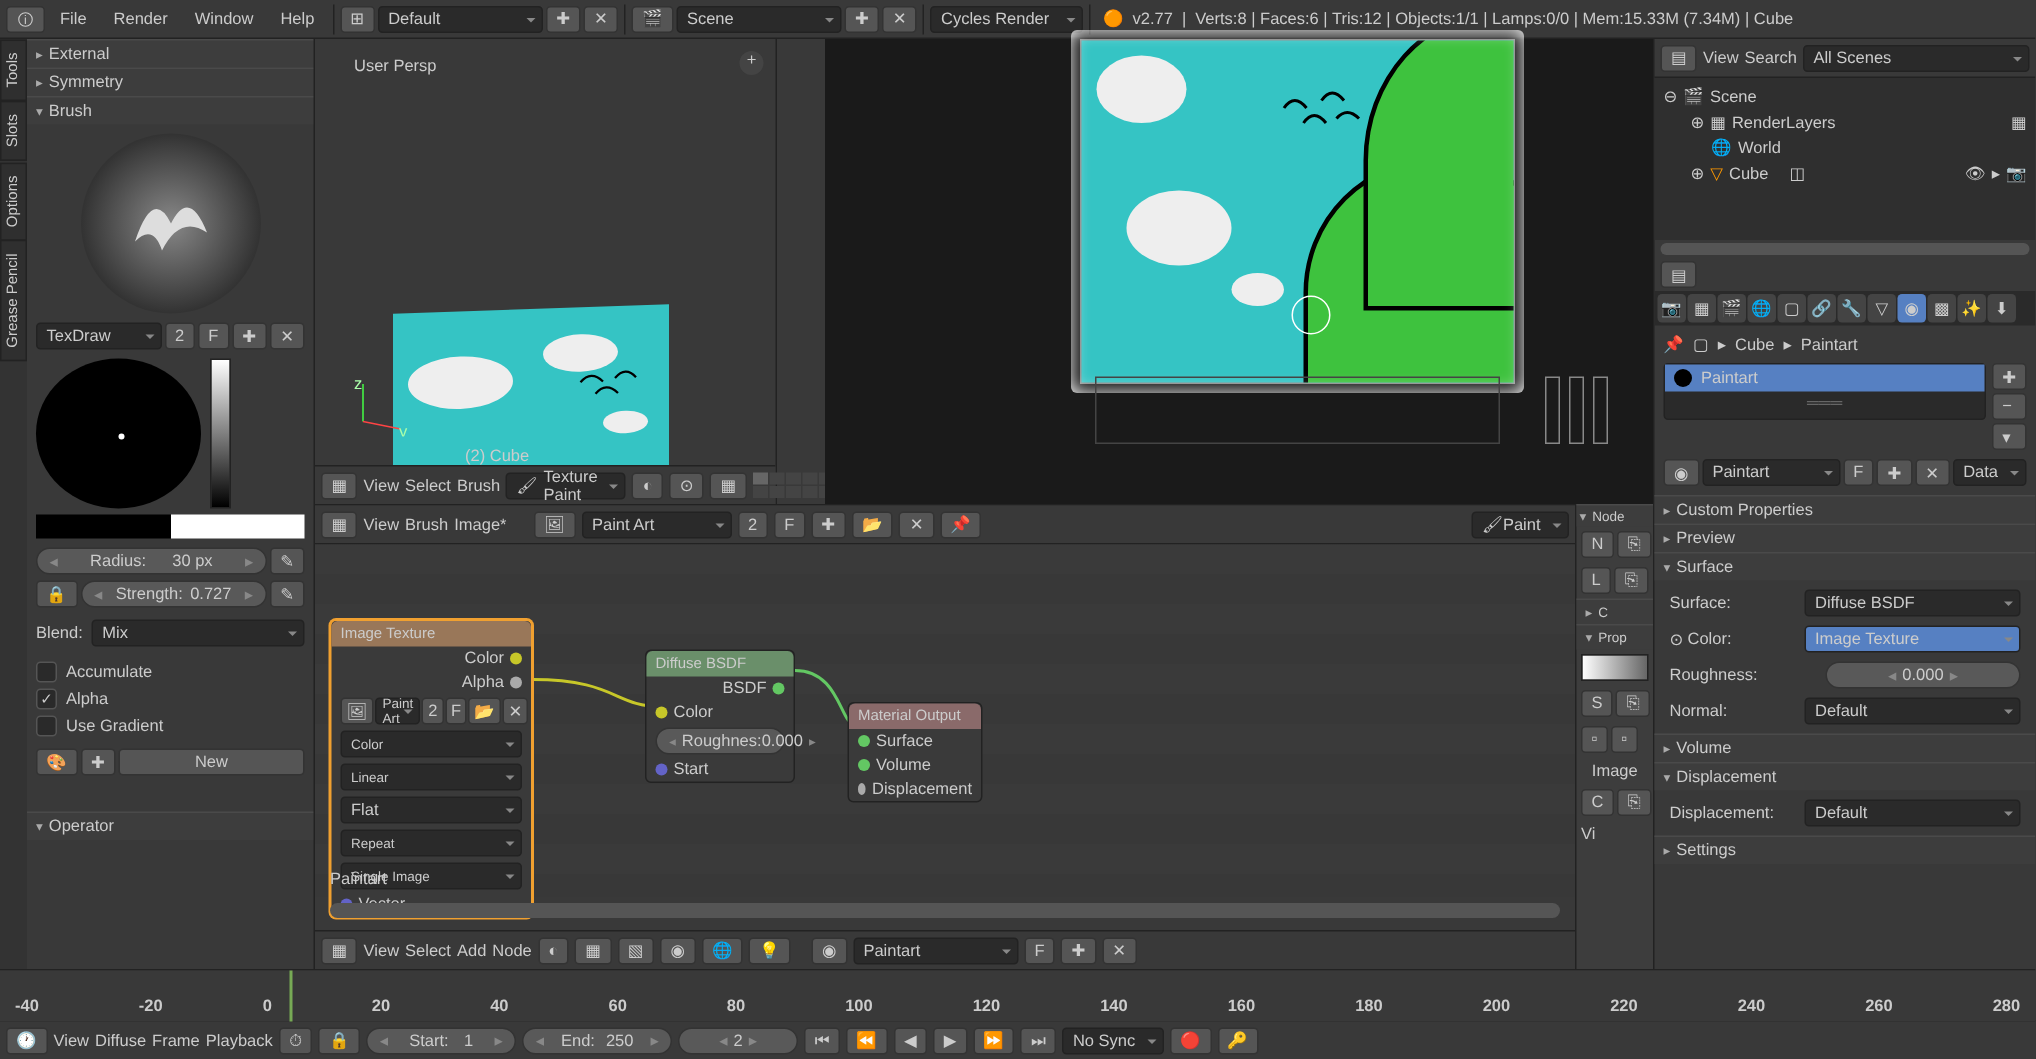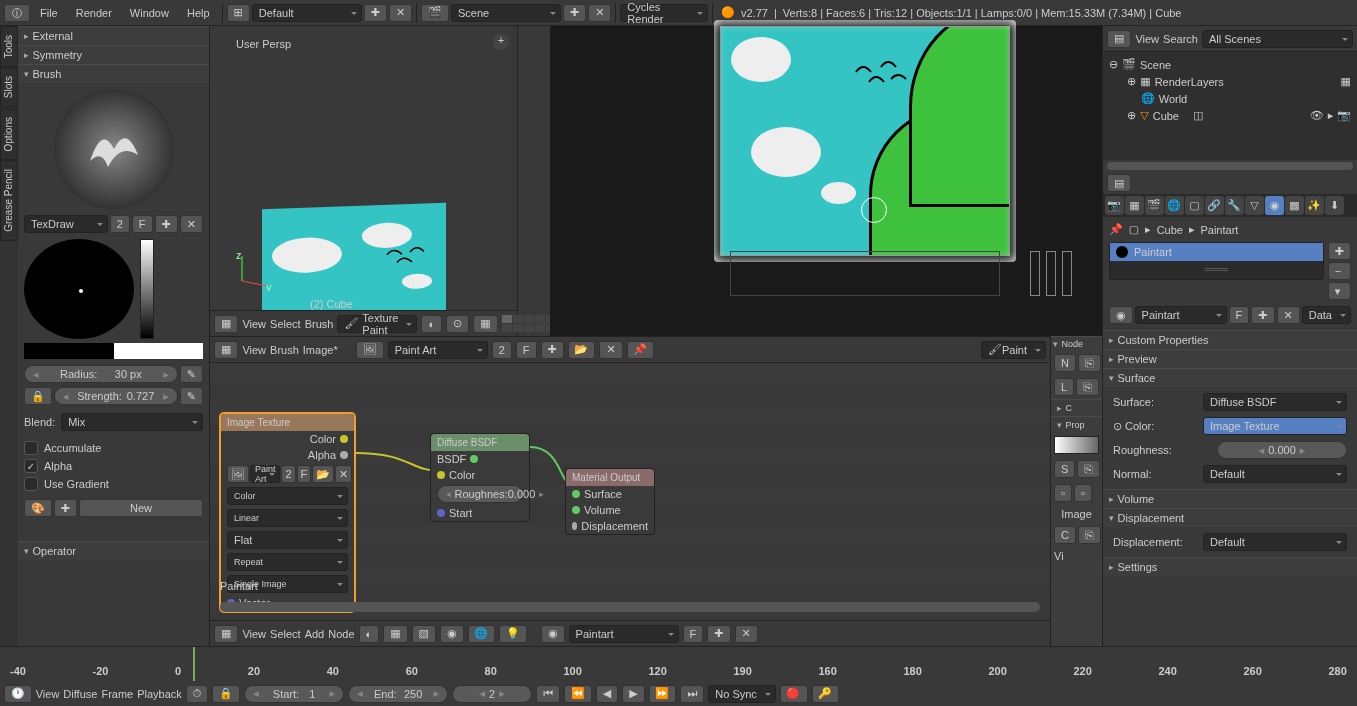--- a/index.html
+++ b/index.html
@@ -73,21 +73,21 @@
   <span class="btn">⊞</span>
   <span class="dropdown" style="width:110px">Default</span>
   <span class="btn">✚</span>
     <span class="btn">✕</span>
   <span class="sep"></span>
   <span class="btn">🎬</span>
   <span class="dropdown" style="width:110px">Scene</span>
   <span class="btn">✚</span>
     <span class="btn">✕</span>
   <span class="sep"></span>
-  <span class="dropdown" style="width:88px">Cycles Render</span>
+  <span class="dropdown" style="width:102px">Cycles Render</span>
   <span class="sep"></span>
   <span style="margin:0 4px">🟠</span>
   <span>v2.77</span>
   <span style="margin:0 4px">|</span>
   <span style="white-space:nowrap">Verts:8 | Faces:6 | Tris:12 | Objects:1/1 | Lamps:0/0 | Mem:15.33M (7.34M) | Cube</span>
 </div>
 
 <div id="main">
 
   <div id="left-tabs">
@@ -323,21 +323,21 @@
                 <span class="dropdown" style="flex:1;font-size:9px">Single Image</span>
               </div>
             <div class="node-row">
                 <span class="sock vec"></span>
                 <span>Vector</span>
               </div>
           </div>
 
           <div class="node" style="left:220px;top:70px;width:100px">
             <div class="node-head" style="background:#6a8f6a">Diffuse BSDF</div>
-            <div class="node-row" style="justify-content:flex-start">
+            <div class="node-row" style="justify-content:flex-end">
                 <span>BSDF</span>
                 <span class="sock shader"></span>
               </div>
             <div class="node-row">
                 <span class="sock"></span>
                 <span>Color</span>
               </div>
             <div class="node-row">
                 <span class="num-field" style="min-width:0;flex:1;font-size:9px">
                   <span>Roughnes:</span>
@@ -548,21 +548,21 @@
     <div style="position:absolute;inset:0;display:flex;justify-content:space-between;padding:18px 10px 0">
       <span>-40</span>
         <span>-20</span>
         <span>0</span>
         <span>20</span>
         <span>40</span>
         <span>60</span>
         <span>80</span>
         <span>100</span>
         <span>120</span>
-        <span>190</span>
+        <span>140</span>
         <span>160</span>
         <span>180</span>
         <span>200</span>
         <span>220</span>
         <span>240</span>
         <span>260</span>
         <span>280</span>
     </div>
   </div>
 </div>

